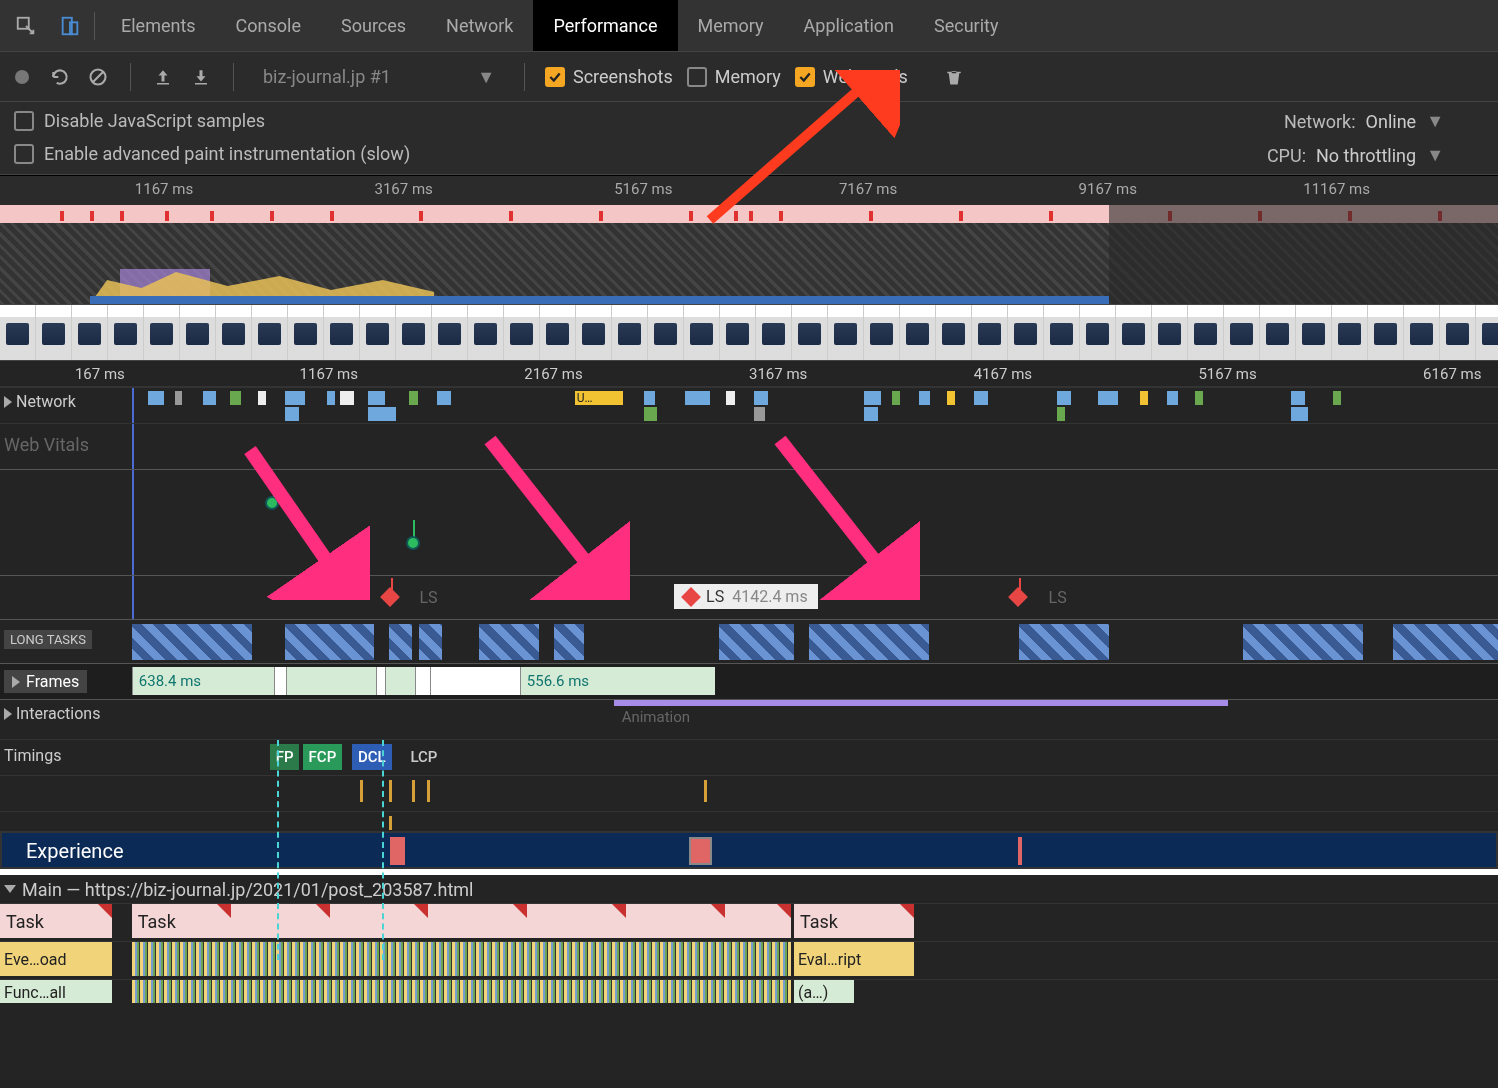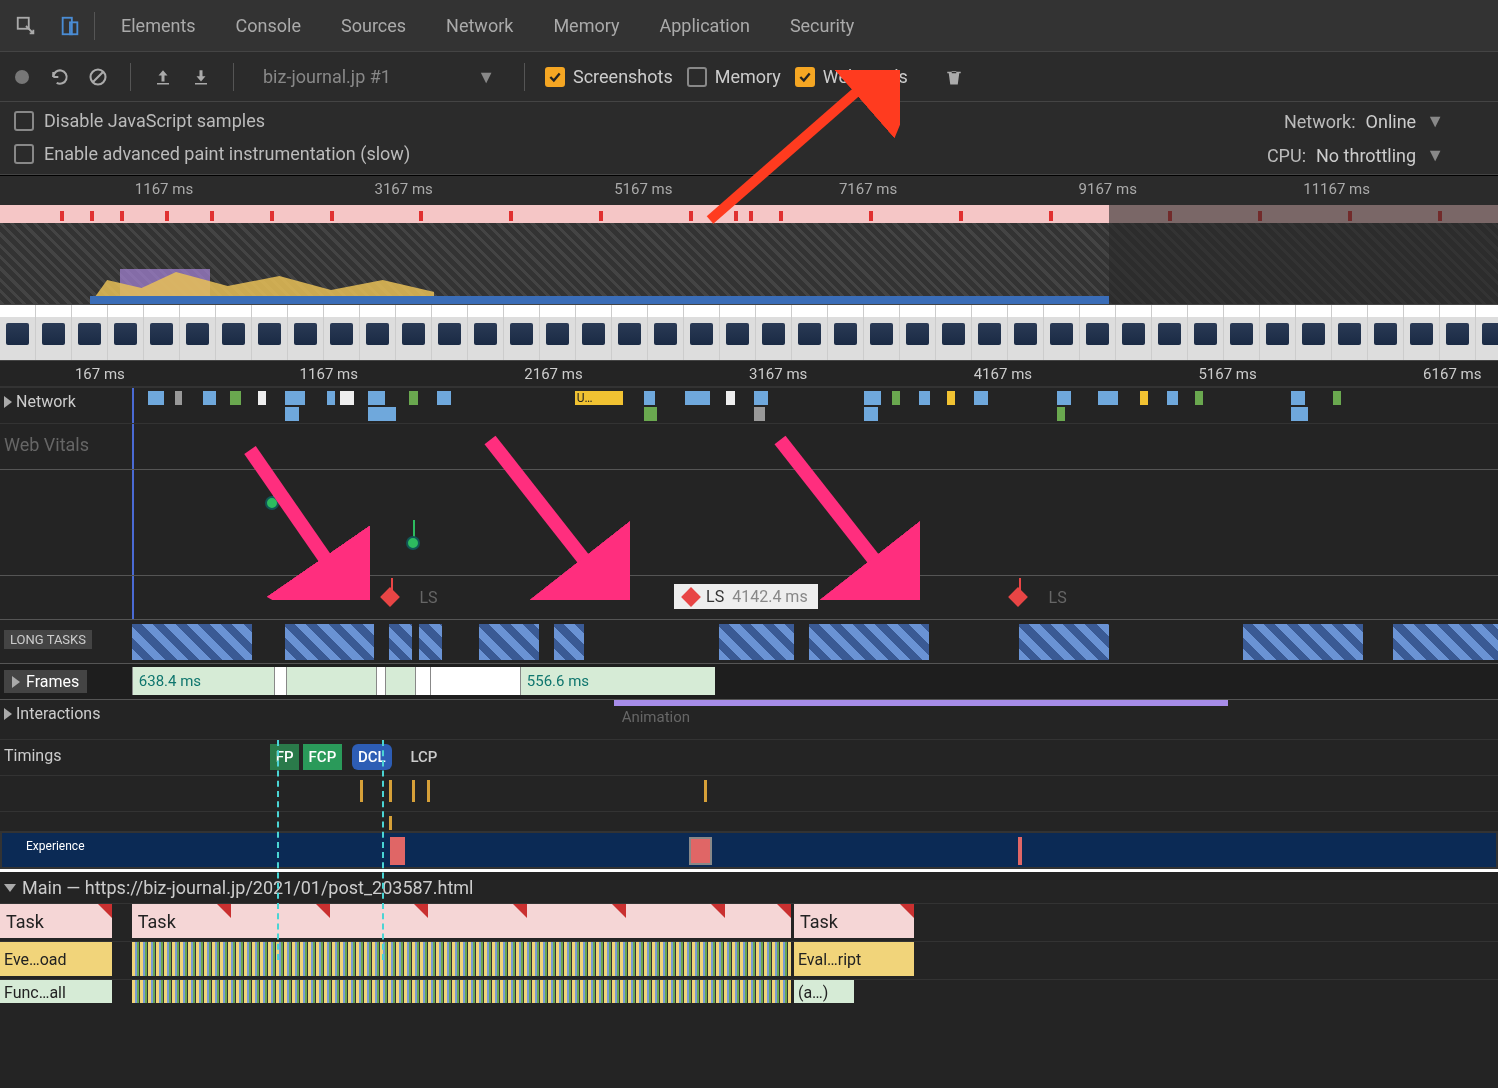--- a/index.html
+++ b/index.html
@@ -96,24 +96,24 @@
 .timings-row { height: 36px; }
 .timing-badge { position:absolute; top:4px; height:26px; padding:0 6px; display:flex; align-items:center; color:#fff; font-size:15px; font-weight:500; }
 .tb-green1 { background:#2a7a4a; }
 .tb-green2 { background:#2a9a5a; }
 .tb-blue { background:#2d5db5; }
 .tb-dark { color:#ccc; }
 .tick-row { height: 36px; position:relative; }
 .vtick { position:absolute; top:4px; width:3px; height:22px; background:#d6a038; }
 
 .experience-row { height: 38px; background:#0b2a55; border:2px solid #333; position:relative; }
-.exp-label { position:absolute; left:24px; top:6px; color:#fff; font-size:12px; }
+.exp-label { position:absolute; left:24px; top:6px; color:#fff; font-size:20px; }
 .exp-red { position:absolute; top:4px; height:28px; background:#e06666; }
 
-.main-row { height: 34px; border-top: 3px solid #ffffff; }
+.main-row { height: 34px; border-top: 6px solid #ffffff; }
 .main-label { font-size:18px; color:#ccc; padding-left:4px; display:flex; align-items:center; gap:6px; height:100%; }
 
 .task-lane { height: 38px; position:relative; border-top:1px solid #333; }
 .task-block { position:absolute; top:0; height:34px; background:#f5d6d6; color:#222; font-size:18px; padding-left:6px; display:flex; align-items:center; overflow:hidden; }
 .task-block .red-tri { position:absolute; top:0; right:0; width:0; height:0; border-top:14px solid #c93030; border-left:14px solid transparent; }
 .eval-lane { height: 38px; position:relative; border-top:1px solid #333; }
 .eval-block { position:absolute; top:0; height:34px; background:#f1d47a; color:#222; font-size:16px; padding-left:4px; display:flex; align-items:center; overflow:hidden; white-space:nowrap; }
 .flame-dense { position:absolute; top:0; height:34px; background-image: repeating-linear-gradient(90deg, #f1d47a 0 3px, #7a9cd4 3px 5px, #6aa84f 5px 7px, #333 7px 8px); }
 .func-lane { height: 24px; position:relative; border-top:1px solid #333; overflow:hidden; }
 .func-block { position:absolute; top:0; height:24px; background:#d6ebd6; color:#222; font-size:16px; padding-left:4px; display:flex; align-items:center; }
@@ -140,20 +140,21 @@
     <svg width="22" height="22" viewBox="0 0 24 24" fill="none" stroke="#4a8cd4" stroke-width="2">
         <rect x="4" y="3" width="10" height="18"></rect>
         <rect x="12" y="8" width="8" height="13"></rect>
       </svg>
   </div>
   <div class="divider"></div>
   <div class="tab">Elements</div>
   <div class="tab">Console</div>
   <div class="tab">Sources</div>
   <div class="tab">Network</div>
+  <div class="tab active">Performance</div>
   <div class="tab">Memory</div>
   <div class="tab">Application</div>
   <div class="tab">Security</div>
 </div>
 
 <div class="toolbar">
   <div class="icon-btn">
       <svg width="18" height="18">
         <circle cx="9" cy="9" r="7" fill="#777"></circle>
       </svg>
@@ -454,21 +455,21 @@
   <div class="anim-bar" style="left:41%; width:41%;"></div>
   <div class="anim-text" style="left:41.5%; top:8px;">Animation</div>
 </div>
 
 <div class="track timings-row">
   <div class="track-label" style="top:6px;">
       <span>Timings</span>
     </div>
   <div class="timing-badge tb-green1" style="left:18%;">FP</div>
   <div class="timing-badge tb-green2" style="left:20.2%;">FCP</div>
-  <div class="timing-badge tb-blue" style="left:23.5%;border-radius:6px;">DCL</div>
+  <div class="timing-badge tb-blue" style="left:23.5%;">DCL</div>
   <div class="timing-badge tb-dark" style="left:27%;">LCP</div>
   <div class="vline-cyan-dash" style="left:18.5%; top:0; height:220px;"></div>
   <div class="vline-cyan-dash" style="left:25.5%; top:0; height:220px;"></div>
 </div>
 
 <div class="track tick-row">
   <div class="vtick" style="left:24%;"></div>
   <div class="vtick" style="left:26%;"></div>
   <div class="vtick" style="left:27.5%;"></div>
   <div class="vtick" style="left:28.5%;"></div>

